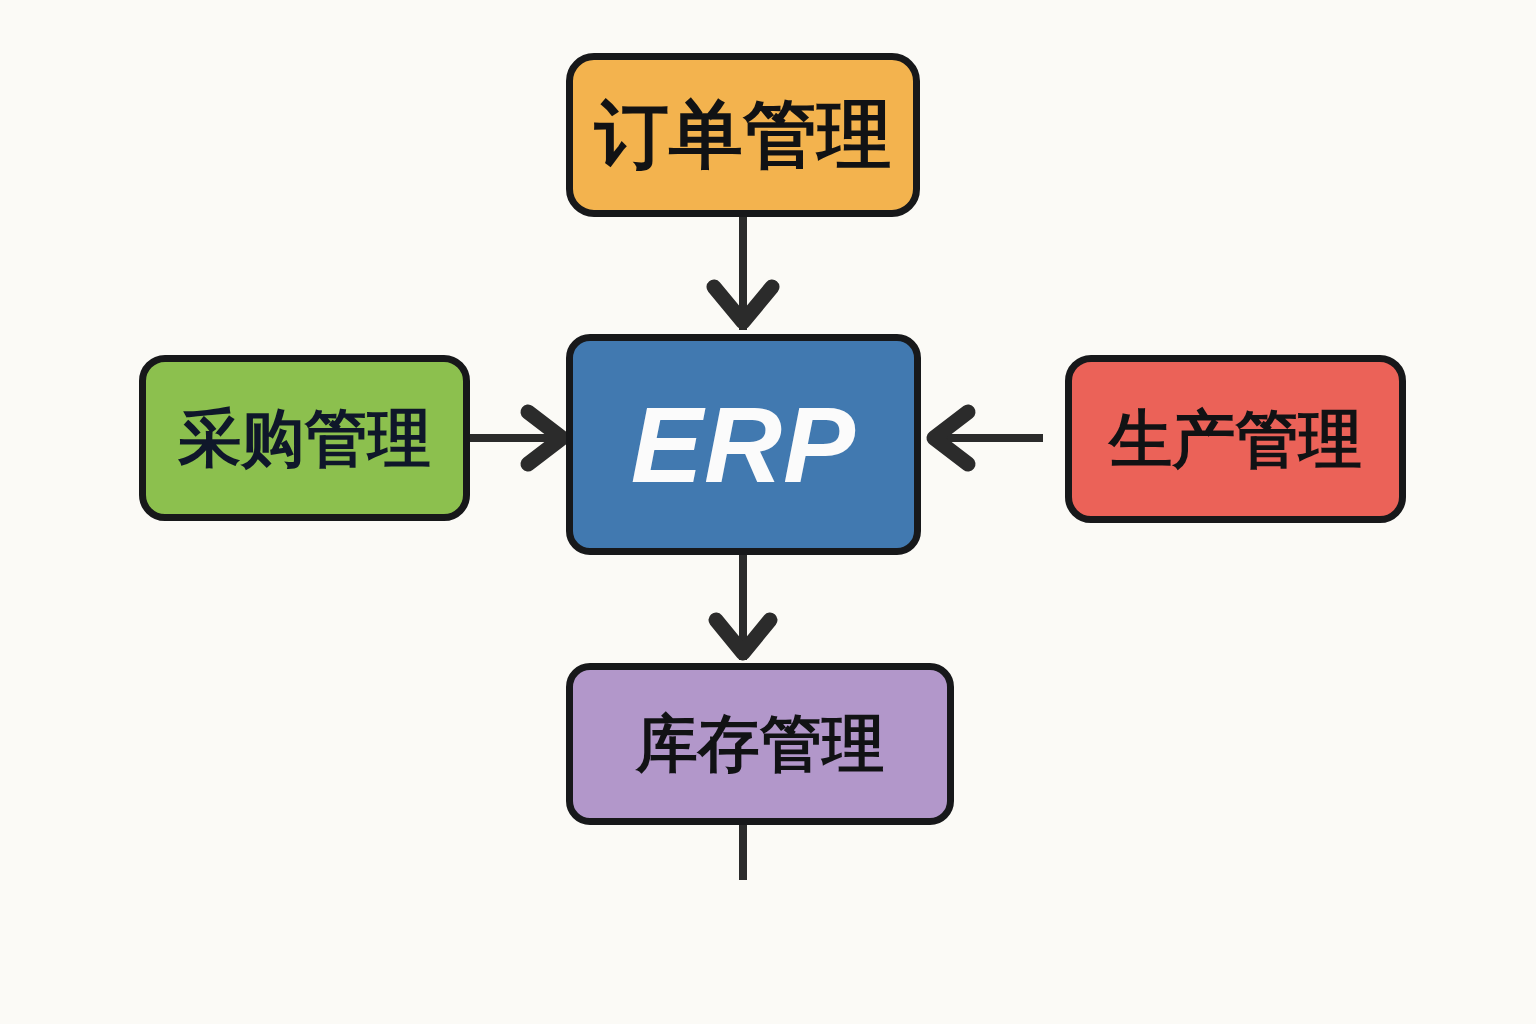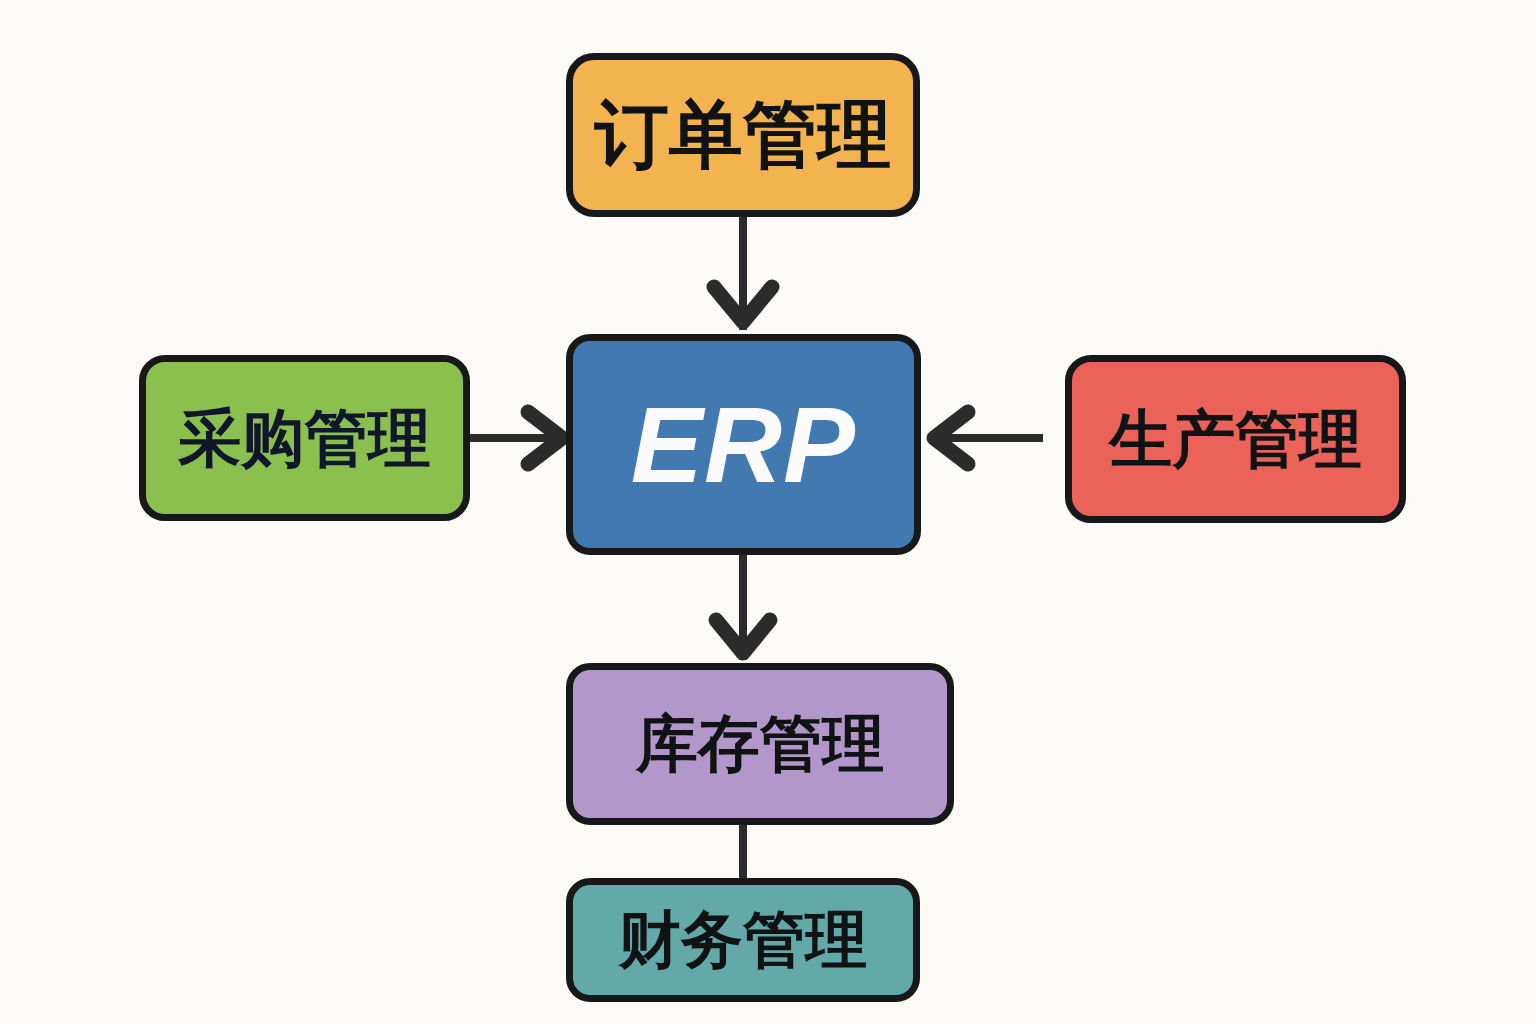--- a/index.html
+++ b/index.html
@@ -136,17 +136,14 @@
   </div>
 
   <div class="node" id="node-production">
     <span class="label">生产管理</span>
   </div>
 
   <div class="node" id="node-inventory">
     <span class="label">库存管理</span>
   </div>
 
-  <div class="node" id="node-finance">
-    <span class="label">财务管理</span>
-  </div>
 
 </div>
 
 </body></html>

